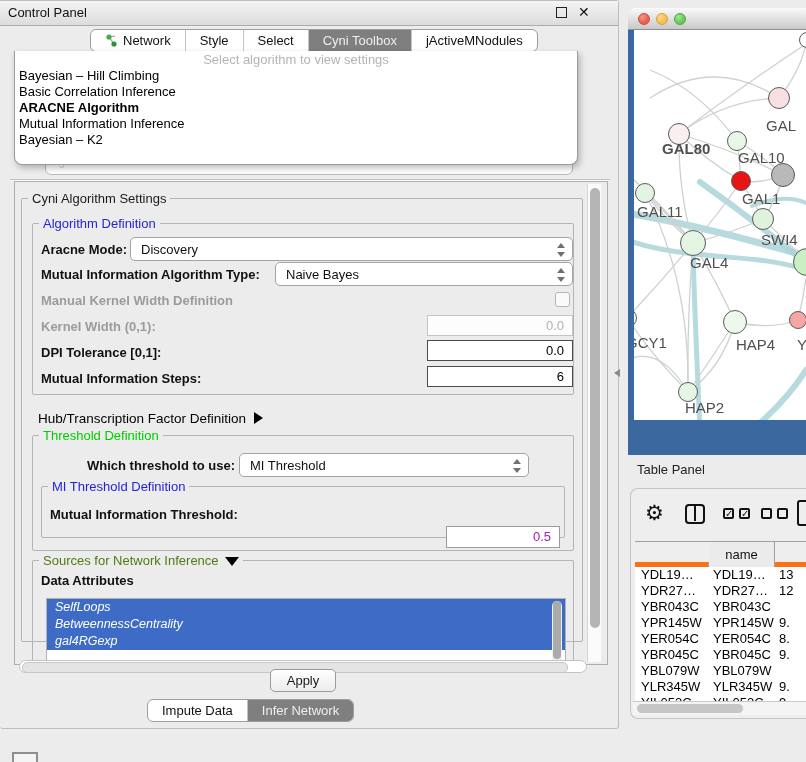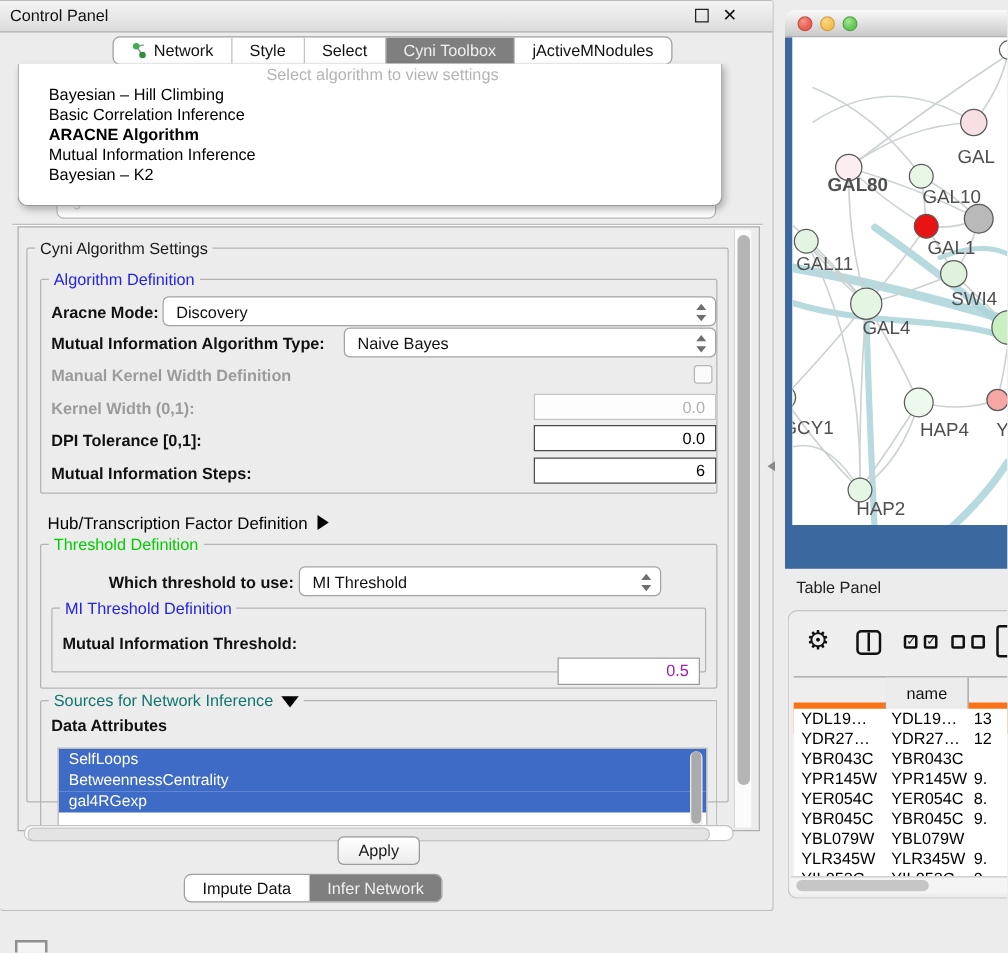--- a/index.html
+++ b/index.html
@@ -14,21 +14,21 @@
   #cp-close{left:578px;top:3px;font-size:14px;font-weight:bold;color:#111;}
   
   .segbar{display:flex;background:#fff;border:1px solid #9e9e9e;border-radius:6px;overflow:hidden;height:23px;box-sizing:border-box;}
   .seg{display:flex;align-items:center;justify-content:center;padding:0 14px;font-size:13px;color:#111;border-right:1px solid #c2c2c2;white-space:nowrap;}
   .seg:last-child{border-right:none;}
   .seg.selected{background:#7f7f7f;color:#efefef;}
   #top-tabs{left:90px;top:28px;}
   #bottom-tabs{left:147px;top:698px;}
   .net-ico{margin-right:5px;display:inline-block;line-height:0;}
   
-  #algo-popup{left:14px;top:50px;width:564px;height:114px;background:#fff;border:1px solid #9a9a9a;border-top:none;border-radius:0 0 8px 8px;z-index:6;box-shadow:2px 3px 6px rgba(0,0,0,.25);box-sizing:border-box;padding-left:20px;}
+  #algo-popup{left:14px;top:50px;width:564px;height:114px;background:#fff;border:1px solid #9a9a9a;border-top:none;border-radius:0 0 8px 8px;z-index:6;box-shadow:2px 3px 6px rgba(0,0,0,.25);box-sizing:border-box;}
   #popup-placeholder{width:100%;text-align:center;color:#b4b4b4;font-size:13px;height:17px;line-height:17px;}
   .popup-item{height:16px;line-height:16px;padding-left:4px;font-size:13px;color:#000;}
   .popup-item.bold{font-weight:bold;}
   #hidden-combo-clip{left:45px;top:156px;width:530px;height:22px;overflow:hidden;z-index:1;}
   #hidden-combo{position:absolute;left:0;top:-12px;width:528px;height:30px;border:1px solid #b9b9b9;border-radius:6px;background:#fdfdfd;color:#d4d4d4;line-height:30px;padding-left:12px;box-sizing:border-box;}
   .divider{left:10px;top:178px;width:600px;height:1px;background:#bfbfbf;border-bottom:1px solid #fafafa;}
   
   #settings-viewport{left:14px;top:180px;width:594px;height:484px;border:1px solid #aeaeae;background:#ececec;box-sizing:border-box;}
   .group{position:absolute;border:1px solid #b4b4b4;border-radius:2px;box-sizing:border-box;}
   .group-label{position:absolute;top:-8px;left:6px;background:#ececec;padding:0 4px;font-size:13px;}
@@ -40,21 +40,21 @@
   .stepper{position:absolute;right:7px;top:4px;width:9px;height:16px;}
   .stepper:before,.stepper:after{content:"";position:absolute;left:1px;border-left:4px solid transparent;border-right:4px solid transparent;}
   .stepper:before{top:1px;border-bottom:5px solid #6f6f6f;}
   .stepper:after{bottom:1px;border-top:5px solid #6f6f6f;}
   .tfield{position:absolute;background:#fff;height:21px;box-sizing:border-box;text-align:right;padding-right:8px;line-height:19px;font-size:13px;}
   .tfield.active{border:1.5px solid #4a4a4a;color:#000;}
   .tfield.disabled{border:1px solid #c4c4c4;color:#b2b2b2;background:#fdfdfd;}
   .tfield.normal{border:1px solid #9c9c9c;color:#a21caf;margin-top:24px;}
   .tri-right{display:inline-block;width:0;height:0;border-top:6px solid transparent;border-bottom:6px solid transparent;border-left:9px solid #000;margin-left:8px;vertical-align:-1px;}
   .tri-down{display:inline-block;width:0;height:0;border-left:7px solid transparent;border-right:7px solid transparent;border-top:9px solid #000;margin-left:6px;vertical-align:-1px;}
-  #attr-list{left:24px;top:399px;width:520px;height:71px;background:#fff;border:1px solid #b0b0b0;overflow:hidden;box-sizing:border-box;}
+  #attr-list{left:24px;top:399px;width:520px;height:71px;background:#fff;border:1px solid #b0b0b0;overflow:hidden;box-sizing:border-box;font-style:italic;}
   .attr-item{height:17px;line-height:17px;padding-left:8px;background:#3e6bc6;color:#fff;font-size:12.5px;}
   #attr-vsb{position:absolute;right:3px;top:2px;width:10px;height:62px;background:#efefef;border-radius:5px;}
   #attr-vsb-thumb{position:absolute;left:1px;top:0;width:8px;height:58px;background:#ababab;border-radius:4px;}
   #hscroll{left:4px;top:478px;width:568px;height:13px;background:#fff;border:1px solid #c2c2c2;border-radius:7px;box-sizing:border-box;}
   #hscroll-thumb{position:absolute;left:2px;top:1px;width:544px;height:9px;background:#e4e4e4;border:1px solid #c6c6c6;border-radius:5px;}
   #vscroll{left:572px;top:2px;width:14px;height:478px;background:#fbfbfb;border-left:1px solid #d5d5d5;box-sizing:border-box;}
   #vscroll-thumb{position:absolute;left:2px;top:4px;width:10px;height:440px;background:#b5b5b5;border-radius:6px;}
   #apply-btn{left:270px;top:668px;width:66px;height:23px;background:linear-gradient(#ffffff,#ececec);border:1px solid #9a9a9a;border-radius:5px;text-align:center;line-height:21px;font-size:13px;box-sizing:border-box;}
   #splitter-arrow{left:614px;top:369px;width:0;height:0;border-top:4px solid transparent;border-bottom:4px solid transparent;border-right:6px solid #8a8a8a;}
   
@@ -177,21 +177,21 @@
           <span class="stepper"></span>
         </div>
         <div class="group" style="left:8px;top:50px;width:524px;height:52px;">
           <span class="group-label lab-blue">MI Threshold Definition</span>
           <span class="flab" style="left:8px;top:20px;">Mutual Information Threshold:</span>
           <div class="tfield normal" style="left:404px;top:15px;width:114px;height:22px;">0.5</div>
         </div>
       </div>
 
       <div class="group" style="left:10px;top:361px;width:542px;height:110px;border-bottom:none;">
-        <span class="group-label" style="color:#0f766e;"><span>Sources for Network Inference</span><span class="tri-down"></span></span>
+        <span class="group-label" style="color:#4d7c0f;"><span>Sources for Network Inference</span><span class="tri-down"></span></span>
         <span class="flab" style="left:8px;top:12px;">Data Attributes</span>
       </div>
       <div class="abs" id="attr-list">
         <div id="attr-items">
             <div class="attr-item">SelfLoops</div>
             <div class="attr-item">BetweennessCentrality</div>
             <div class="attr-item">gal4RGexp</div>
           </div>
         <div id="attr-vsb">
             <div id="attr-vsb-thumb"></div>

